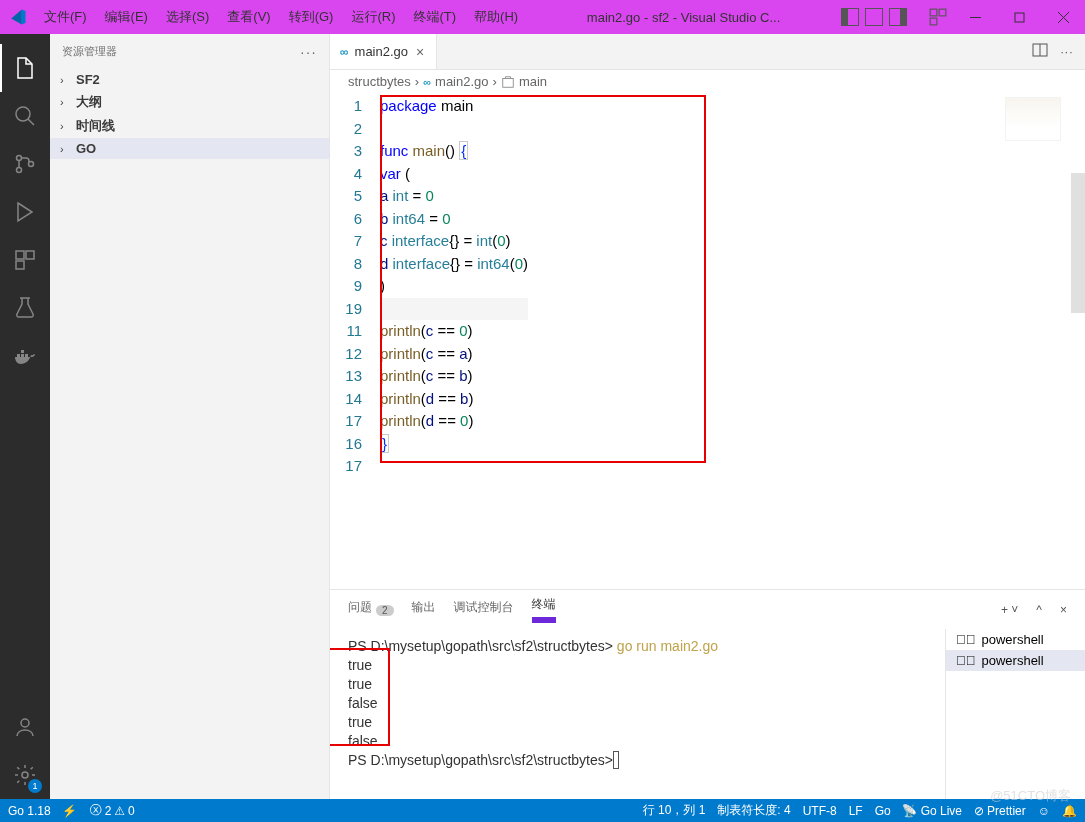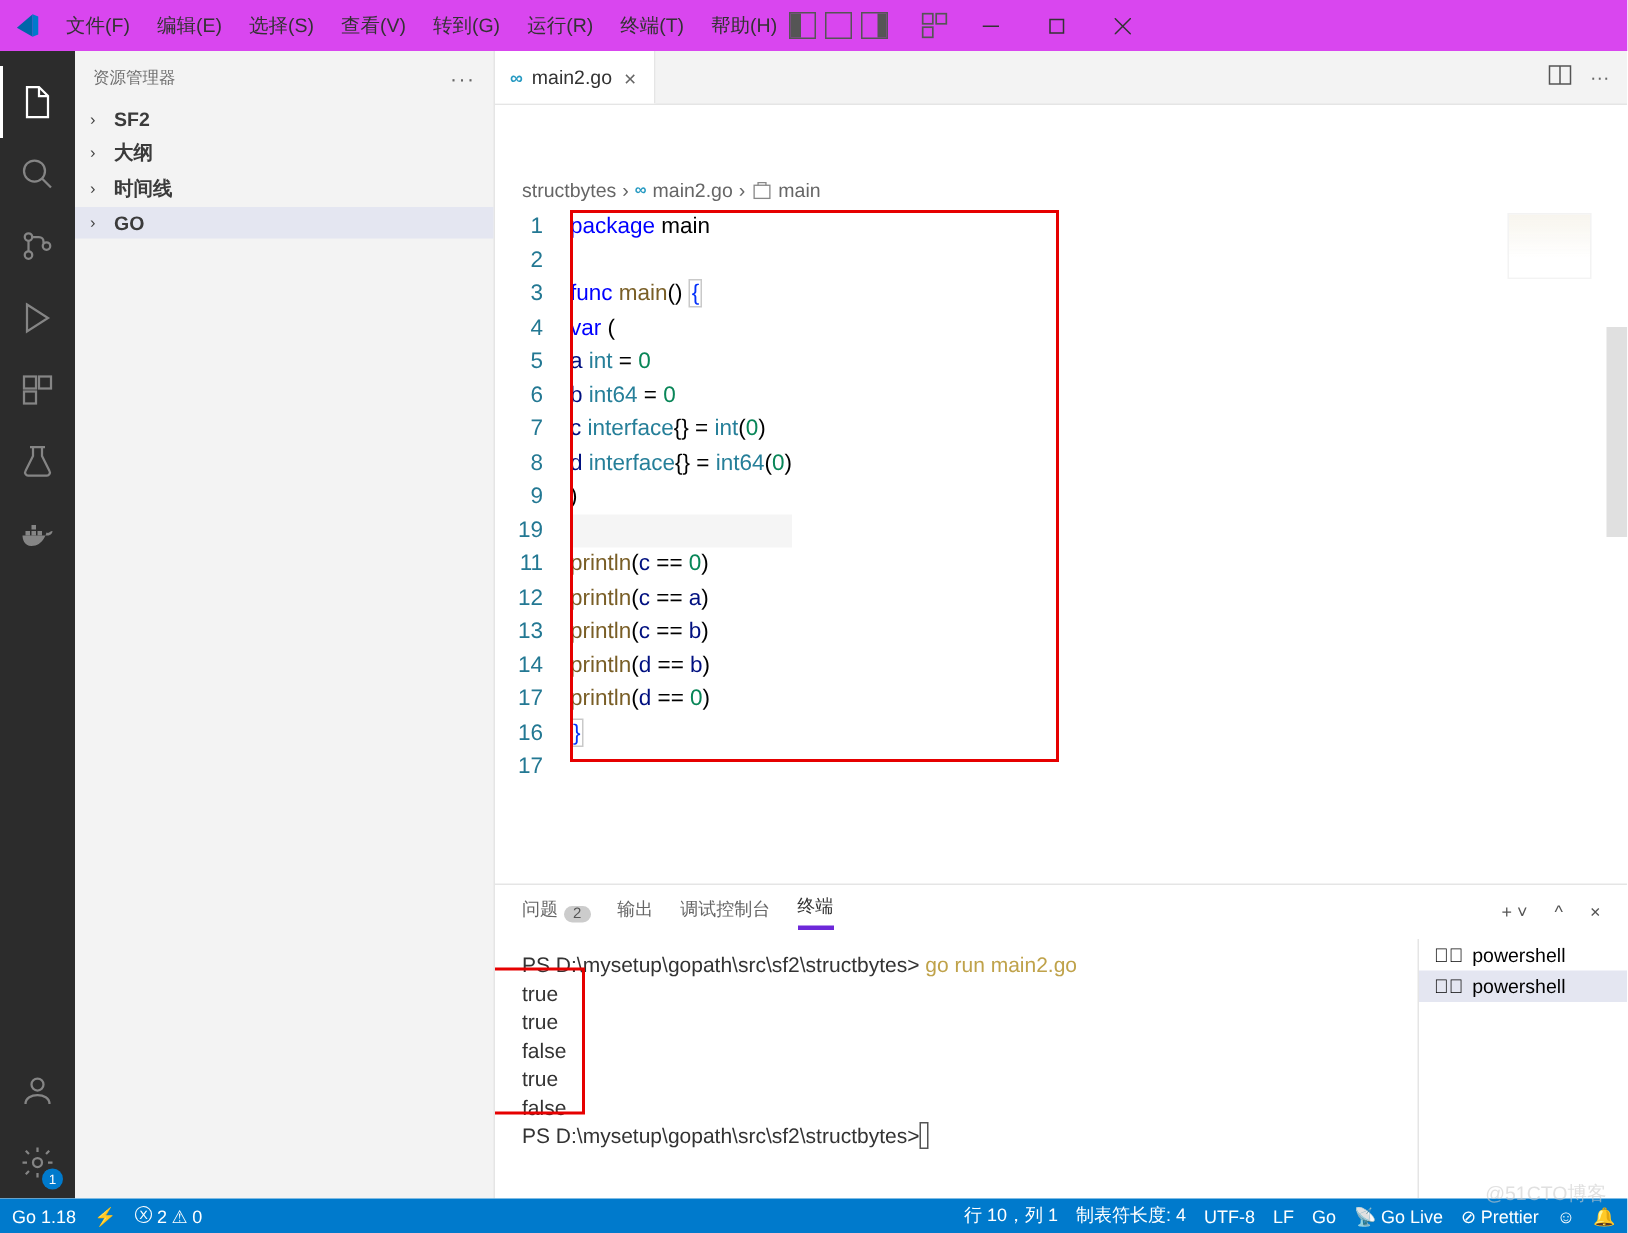--- a/index.html
+++ b/index.html
@@ -30,21 +30,21 @@
 .sb-section{padding:3px 10px;display:flex;align-items:center;gap:4px;cursor:pointer;font-size:13px;color:#3b3b3b;}
 .sb-section.sel{background:#e4e6f1;}
 .chev{width:12px;font-size:11px;color:#424242;}
 .editor-col{flex:1;display:flex;flex-direction:column;overflow:hidden;background:#fff;}
 .tabs{height:36px;background:#f3f3f3;display:flex;align-items:stretch;border-bottom:1px solid #e5e5e5;}
 .tab{background:#fff;display:flex;align-items:center;gap:6px;padding:0 10px;border-right:1px solid #e5e5e5;font-size:13px;color:#333;}
 .tab .go-ico{color:#279ac2;font-weight:bold;font-size:12px;}
 .tab .close{color:#666;font-size:14px;padding:2px;}
 .tabs-sp{flex:1;}
 .tabs-right{display:flex;align-items:center;gap:12px;padding-right:12px;color:#666;}
-.crumbs{padding:4px 18px;font-size:13px;color:#666;display:flex;align-items:center;gap:4px;margin-top:45px;}
+.crumbs{padding:4px 18px;font-size:13px;color:#666;display:flex;align-items:center;gap:4px;}
 .crumbs .go-ico{color:#279ac2;font-weight:bold;font-size:11px;}
 .crumbs svg{width:14px;height:14px;vertical-align:middle;}
 .code-wrap{flex:1;position:relative;overflow:hidden;}
 .code{display:flex;font-family:Consolas,monospace;font-size:15px;line-height:22.5px;padding-top:2px;}
 .gutter{width:50px;text-align:right;color:#237893;padding-right:18px;}
 .lines{position:relative;}
 .redbox{position:absolute;border:2px solid #e60000;pointer-events:none;}
 .codebox{left:0px;top:0px;width:326px;height:368px;}
 .tk-kw{color:#0000ff;}
 .tk-fn{color:#795e26;}
@@ -53,21 +53,21 @@
 .tk-op{color:#000;}
 .tk-br{color:#0431fa;}
 .tk-var{color:#001080;}
 .hl{background:#f5f5f5;display:inline-block;width:100%;}
 .box-hl{border:1px solid #c9c9c9;padding:0 1px;}
 .minimap{position:absolute;top:4px;right:24px;width:56px;height:44px;background:linear-gradient(#c7b47e30,transparent 70%);opacity:.7;border:0.5px solid #eee;}
 .scroll-ind{position:absolute;right:0;top:80px;width:14px;height:140px;background:#c1c1c180;}
 .panel{height:210px;border-top:1px solid #e5e5e5;display:flex;flex-direction:column;}
 .panel-tabs{display:flex;align-items:center;gap:18px;padding:6px 18px;font-size:12px;color:#666;}
 .p-tab{cursor:pointer;display:flex;align-items:flex-end;gap:4px;padding-bottom:4px;}
-.p-tab.active{color:#333;border-bottom:3px solid #6d28d9;}
+.p-tab.active{color:#333;border-bottom:6px solid #6d28d9;}
 .p-badge{background:#ccc;color:#555;border-radius:8px;padding:0 6px;font-size:10px;}
 .panel-sp{flex:1;}
 .panel-ico{color:#555;cursor:pointer;}
 .panel-body{flex:1;display:flex;overflow:hidden;}
 .term{flex:1;padding:8px 18px;font-family:Consolas,monospace;font-size:14px;color:#333;line-height:19px;position:relative;}
 .term .cmd{color:#bfa24a;}
 .termlist{width:140px;border-left:1px solid #e5e5e5;font-size:13px;}
 .tl-item{padding:3px 10px;display:flex;align-items:center;gap:6px;cursor:pointer;}
 .tl-item.sel{background:#e4e6f1;}
 .outbox{left:-6px;top:19px;width:66px;height:98px;}
@@ -89,20 +89,21 @@
   <div class="tb-menu" id="tb-menu">
       <span>文件(F)</span>
       <span>编辑(E)</span>
       <span>选择(S)</span>
       <span>查看(V)</span>
       <span>转到(G)</span>
       <span>运行(R)</span>
       <span>终端(T)</span>
       <span>帮助(H)</span>
     </div>
+  <div class="tb-title">main2.go - sf2 - Visual Studio C...</div>
   <div class="tb-icons">
     <div class="layico">
         <div class="half" style="width:40%"></div>
       </div>
     <div class="layico">
         <div style="flex:1"></div>
         <div class="half" style="height:40%"></div>
       </div>
     <div class="layico">
         <div style="flex:1"></div>

